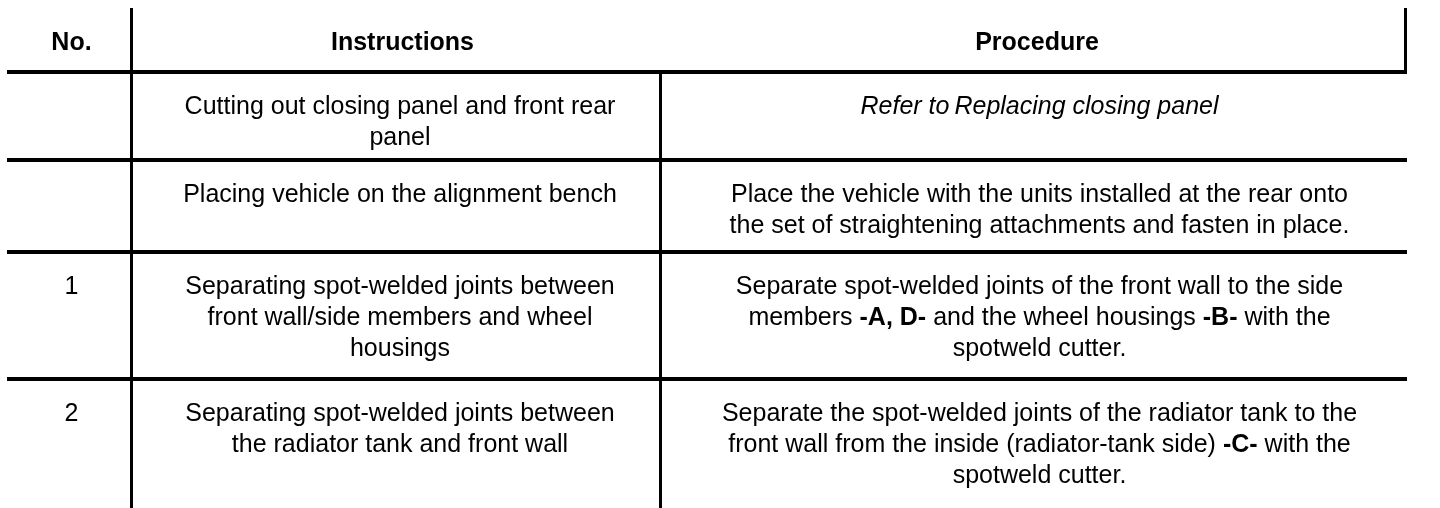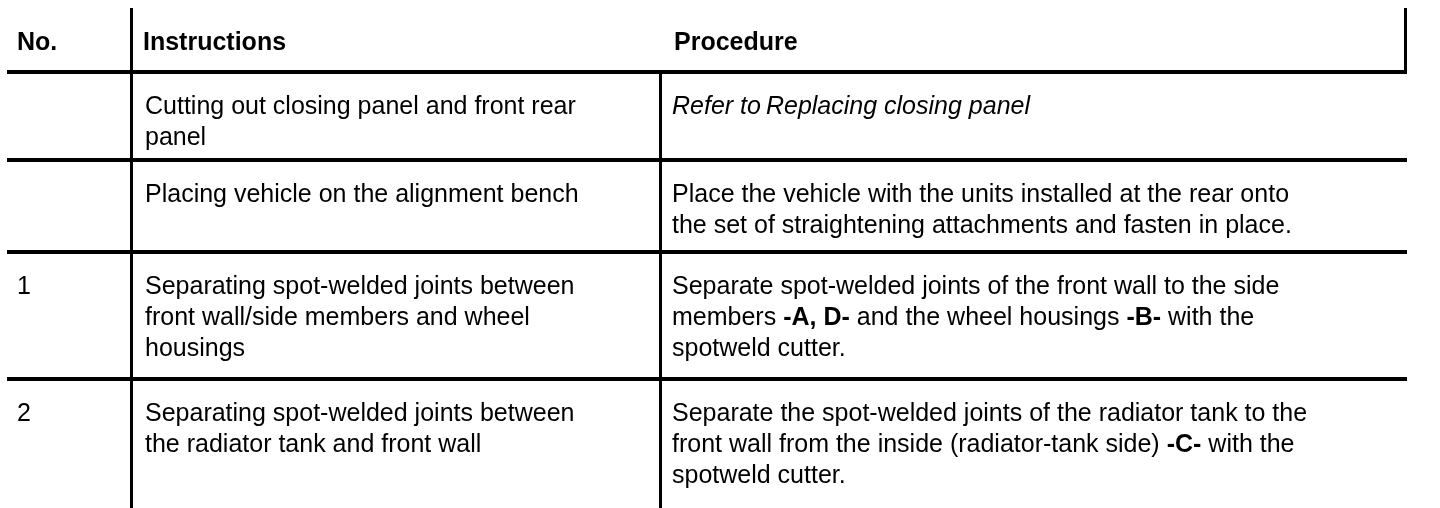--- a/index.html
+++ b/index.html
@@ -16,20 +16,21 @@
     top: 8px;
     width: 1400px;
     height: 500px;
     display: grid;
     grid-template-columns: 126px 529px 745px;
     grid-template-rows: 66px 88px 92px 127px auto;
     font-family: "Liberation Sans", "DejaVu Sans", sans-serif;
     font-size: 25px;
     line-height: 31px;
     color: #000000;
+    text-align: center;
   }
   .cell {
     box-sizing: border-box;
     white-space: pre;          
     overflow: hidden;
     border-bottom: 4px solid #000000;
   }
   .c1, .c2 { border-right: 3px solid #000000; }
   .c1 { padding: 16px 4px 0 10px; }
   .c2 { padding: 16px 4px 0 12px; }

